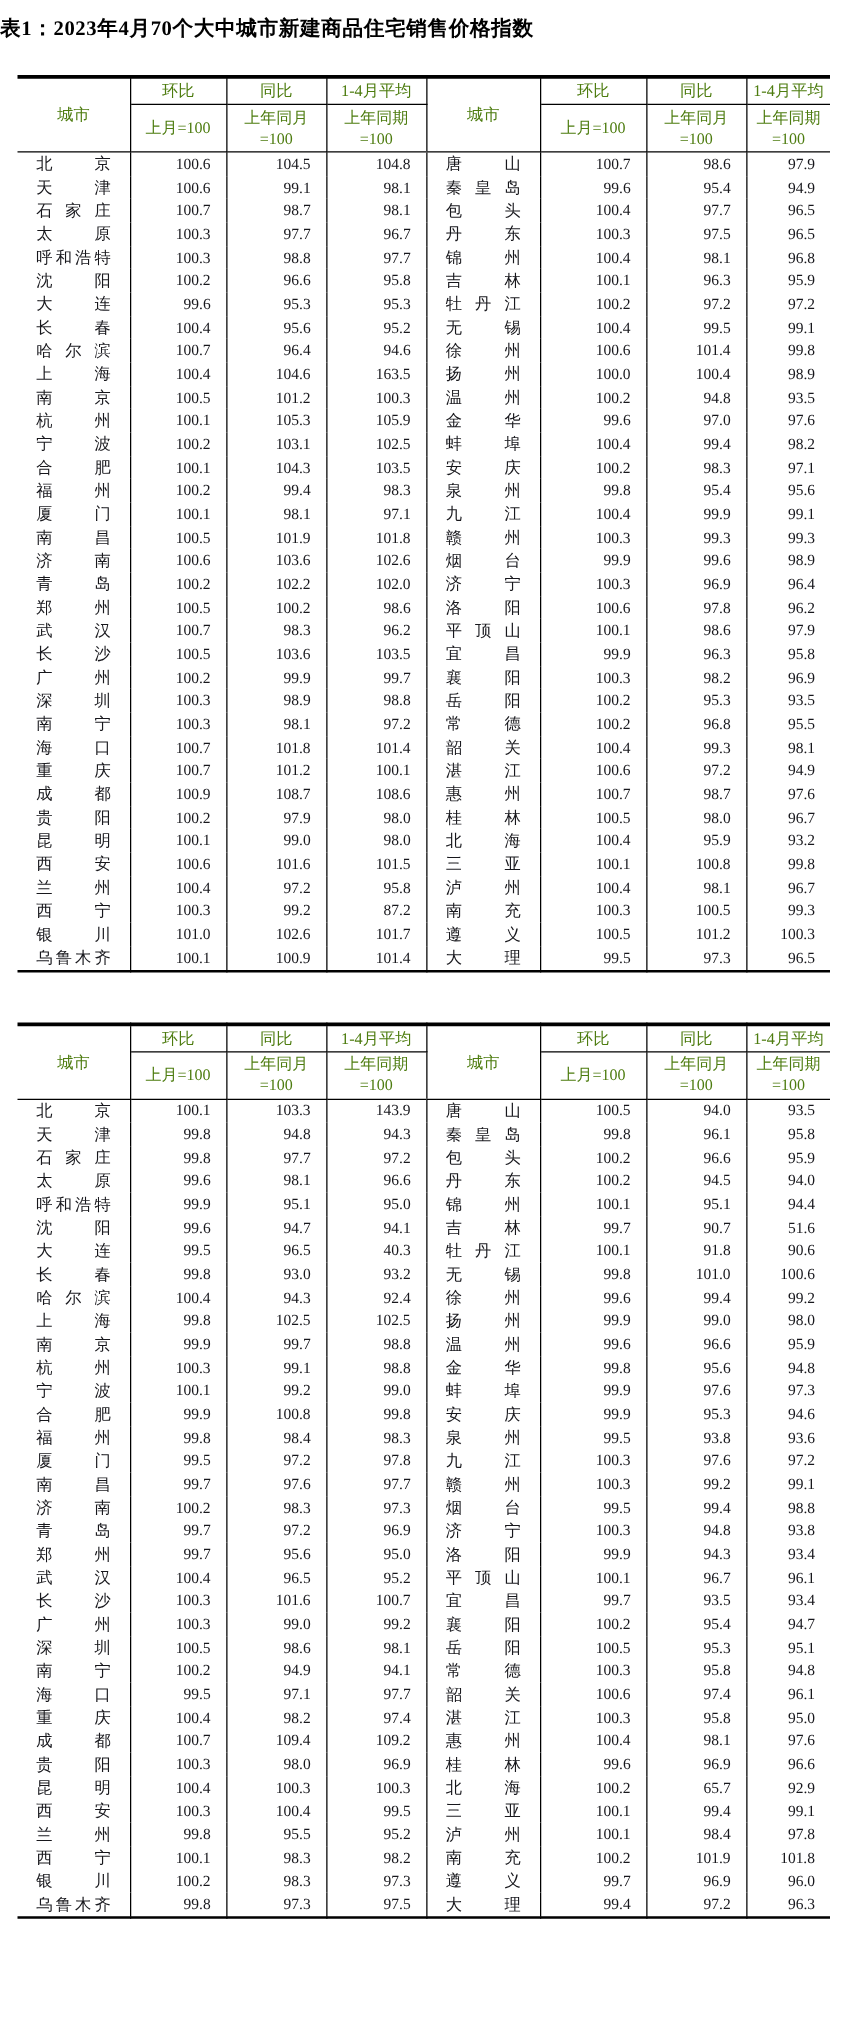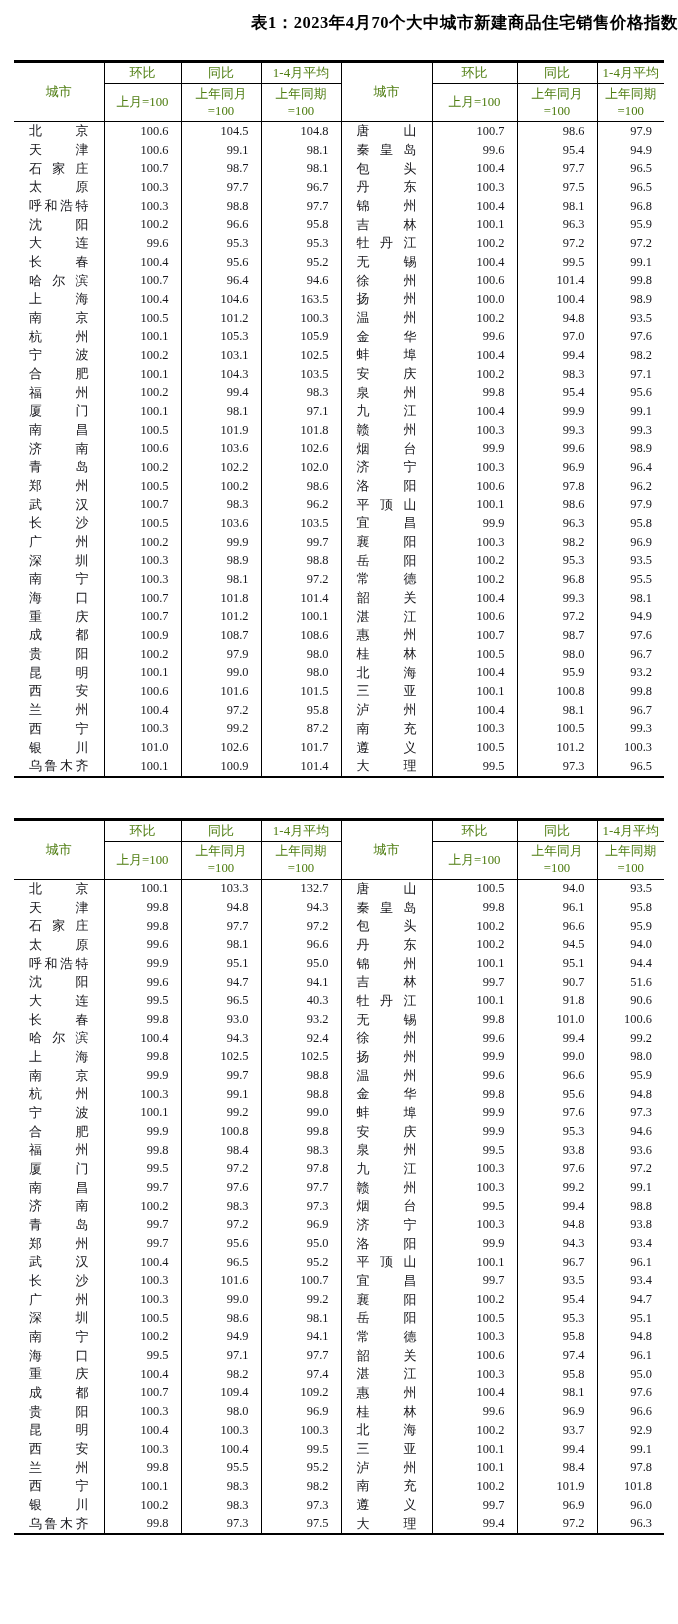--- a/index.html
+++ b/index.html
@@ -7,21 +7,21 @@
     width:678px;
     font-family:"Liberation Serif","DejaVu Serif",serif;
     color:#161616;
     -webkit-font-smoothing:antialiased;
   }
   .page { padding:12px 0 16px 0; }
   .tbl-title {
     margin:0;
     font-size:16.5px;
     font-weight:bold;
-    text-align:right;
+    text-align:left;
     letter-spacing:0.5px;
     color:#000;
   }
   .title-2 { margin-top:56px; }
   table.idx {
     width:650px;
     margin:26px auto 0 auto;
     border-collapse:collapse;
     table-layout:fixed;
     border-top:3px solid #000;
@@ -498,21 +498,21 @@
 =100</th>
           <th>上年同期
 =100</th>
         </tr>
       </thead>
       <tbody>
           <tr>
             <td class="c-city br"><span class="jname">北京</span></td>
             <td class="c-val br">100.1</td>
             <td class="c-val br">103.3</td>
-            <td class="c-val br">132.7</td>
+            <td class="c-val br">143.9</td>
             <td class="c-city br"><span class="jname">唐山</span></td>
             <td class="c-val br">100.5</td>
             <td class="c-val br">94.0</td>
             <td class="c-val">93.5</td>
           </tr>
           <tr>
             <td class="c-city br"><span class="jname">天津</span></td>
             <td class="c-val br">99.8</td>
             <td class="c-val br">94.8</td>
             <td class="c-val br">94.3</td>
@@ -791,21 +791,21 @@
             <td class="c-val br">96.9</td>
             <td class="c-val">96.6</td>
           </tr>
           <tr>
             <td class="c-city br"><span class="jname">昆明</span></td>
             <td class="c-val br">100.4</td>
             <td class="c-val br">100.3</td>
             <td class="c-val br">100.3</td>
             <td class="c-city br"><span class="jname">北海</span></td>
             <td class="c-val br">100.2</td>
-            <td class="c-val br">93.7</td>
+            <td class="c-val br">65.7</td>
             <td class="c-val">92.9</td>
           </tr>
           <tr>
             <td class="c-city br"><span class="jname">西安</span></td>
             <td class="c-val br">100.3</td>
             <td class="c-val br">100.4</td>
             <td class="c-val br">99.5</td>
             <td class="c-city br"><span class="jname">三亚</span></td>
             <td class="c-val br">100.1</td>
             <td class="c-val br">99.4</td>

